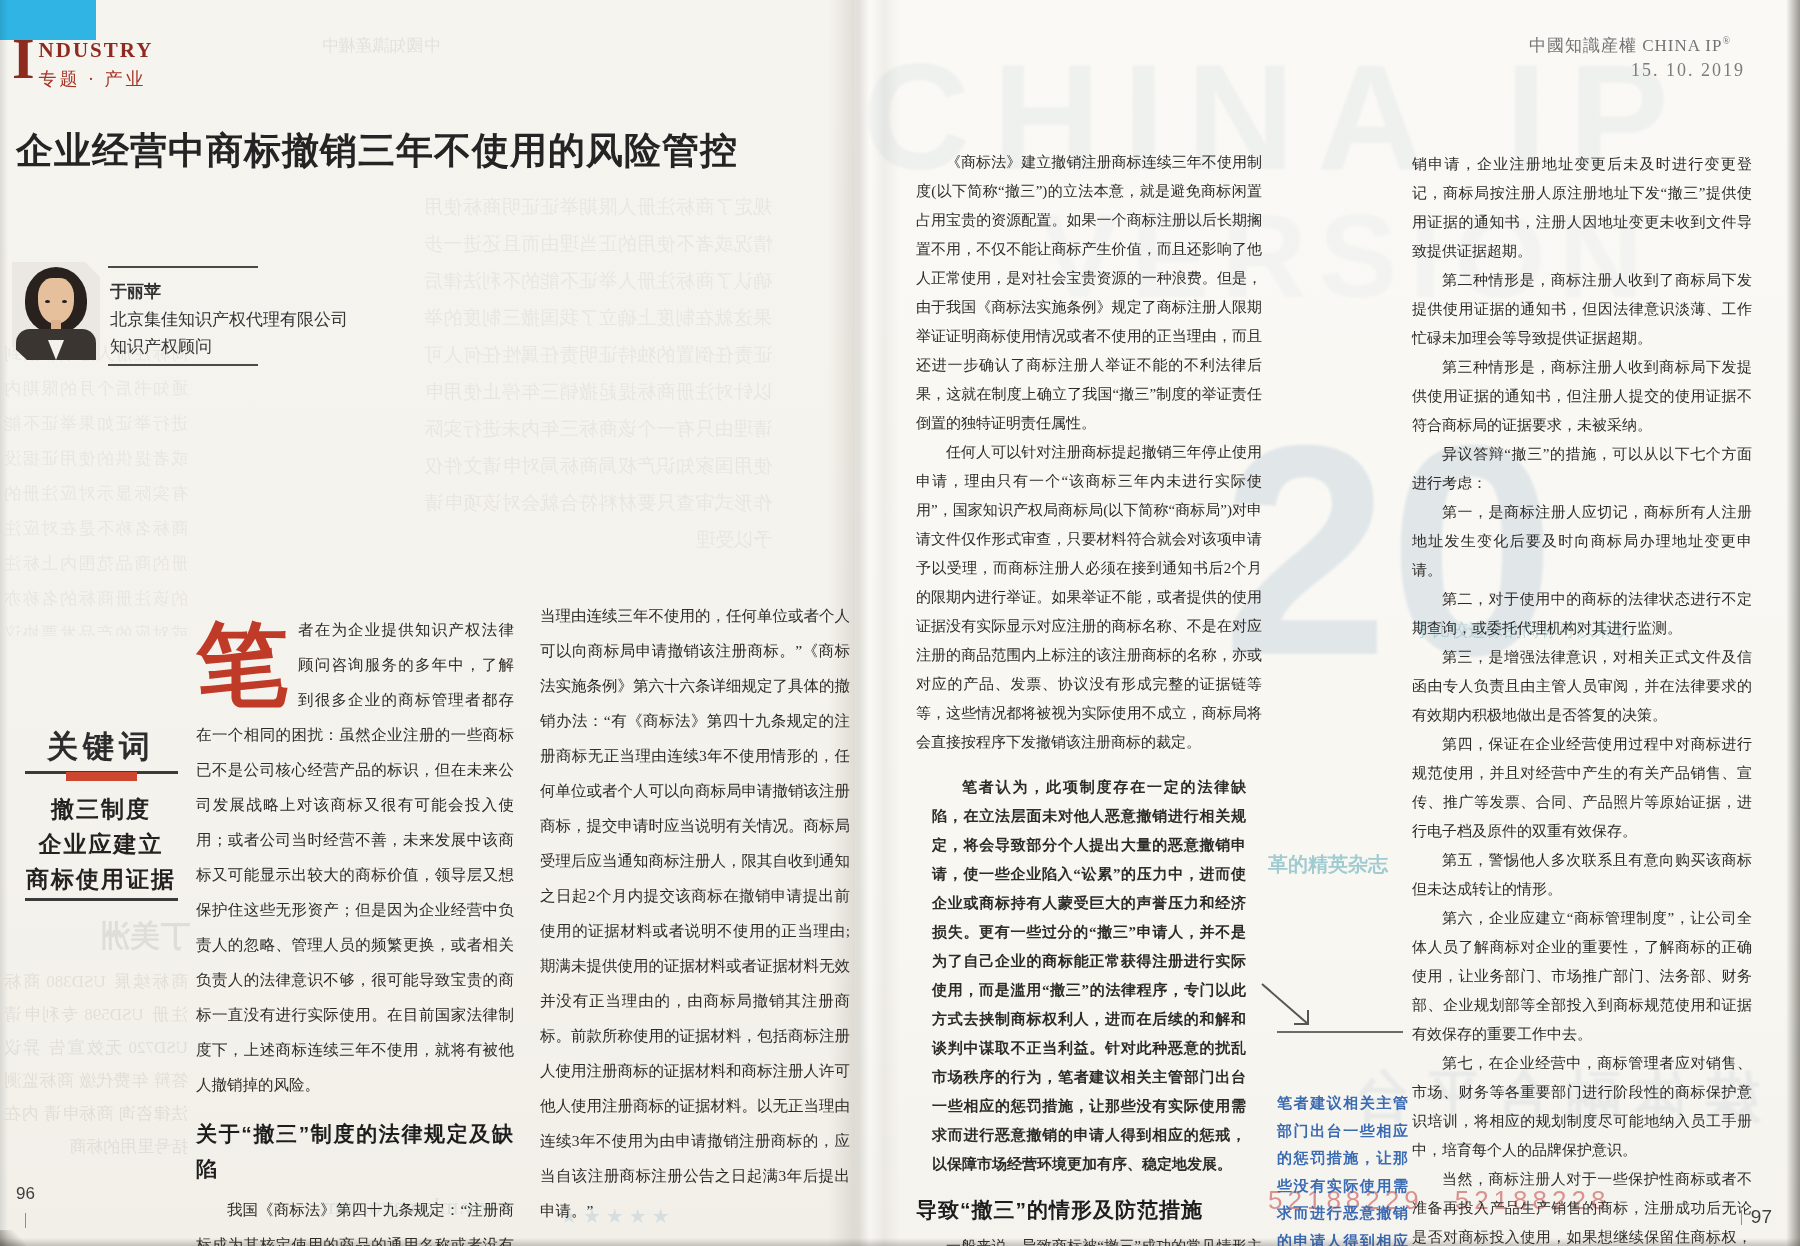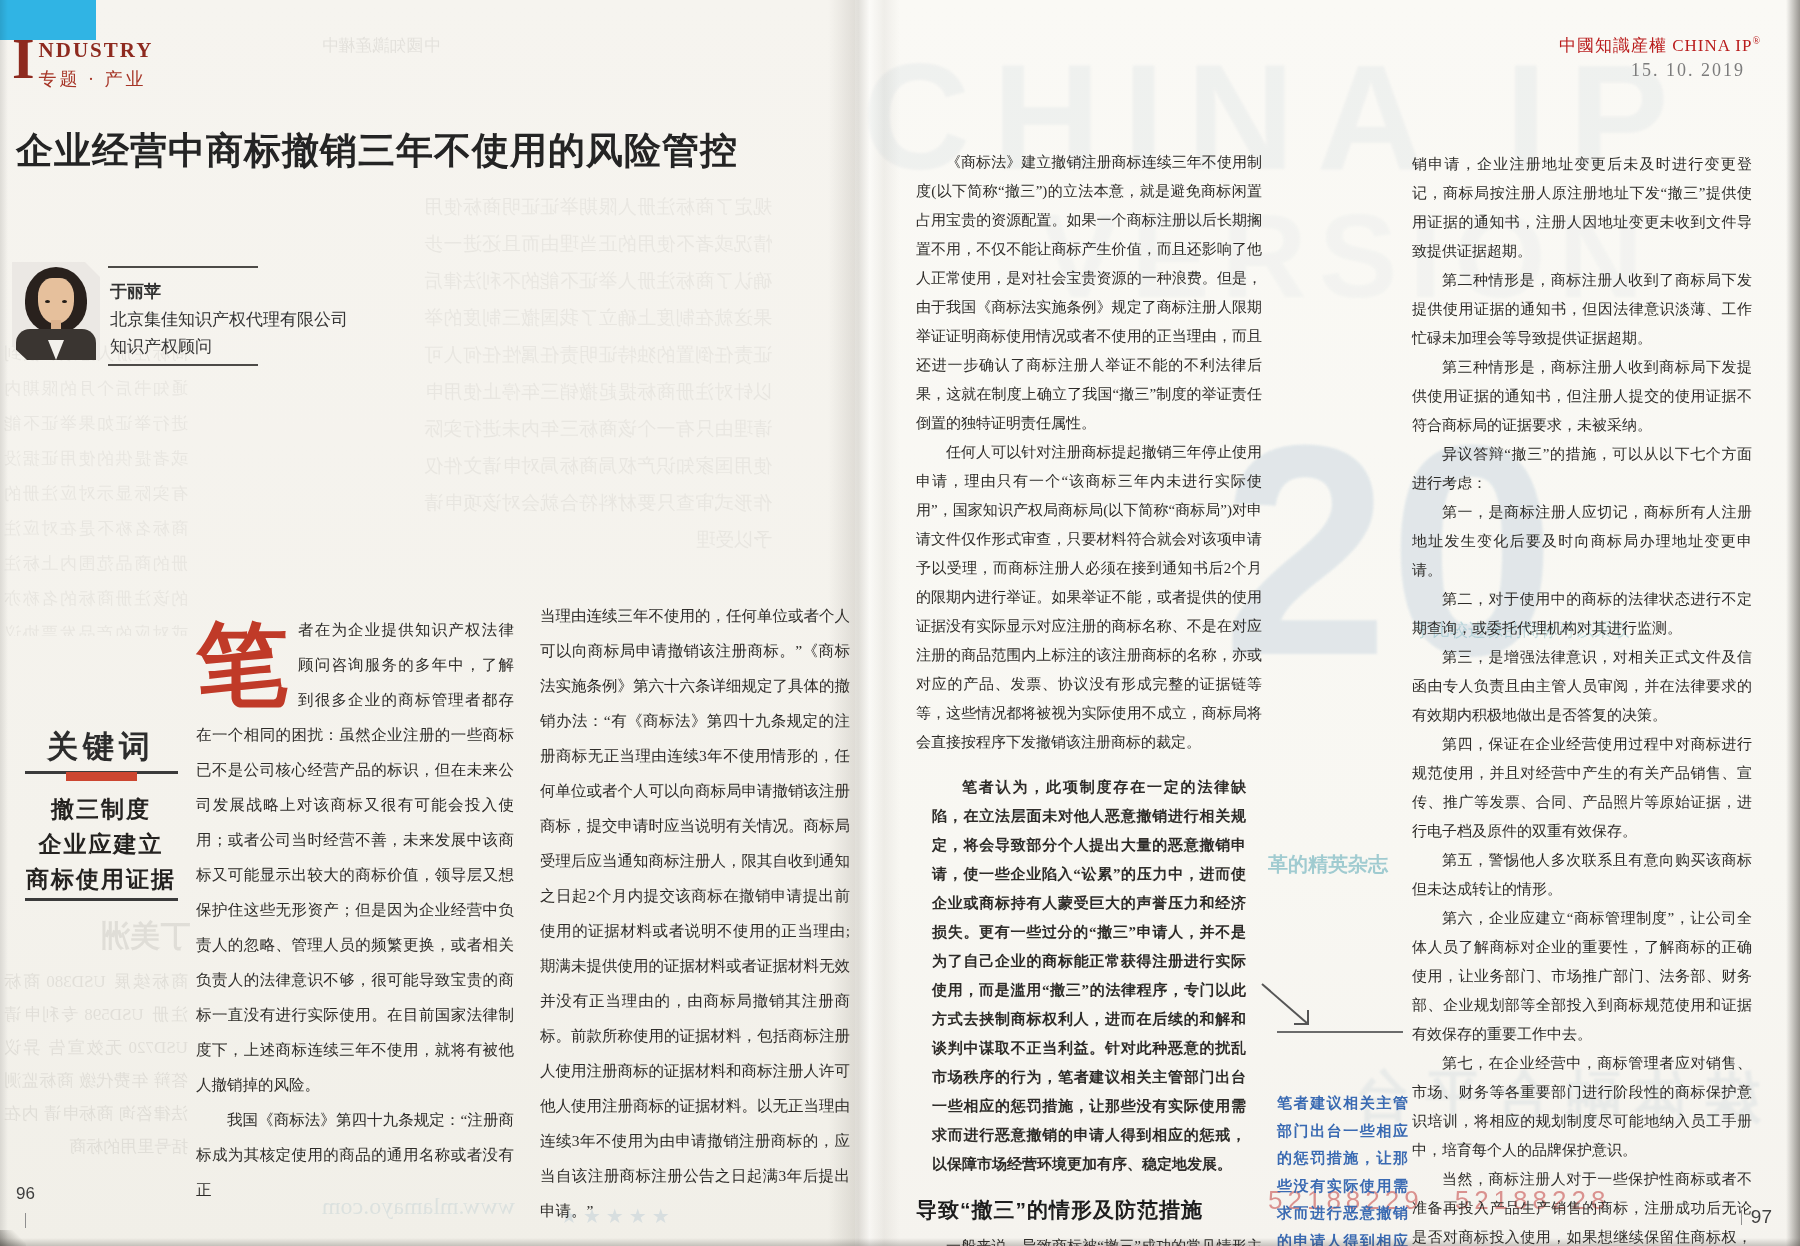--- a/index.html
+++ b/index.html
@@ -65,21 +65,21 @@
   .body-text{font-size:15.5px;line-height:35px;text-align:justify;color:#2e2c29;}
   .colA{position:absolute;left:196px;top:612px;width:318px;}
   .dropcap{float:left;font-size:92px;line-height:86px;margin:10px 10px 0 0;font-weight:600;}
   .sec-head{font-family:"Liberation Sans",sans-serif;font-weight:700;font-size:21px;
     color:#1d1d1d;letter-spacing:1px;}
   .colA .sec-head{margin-top:14px;margin-bottom:6px;}
   .indent{text-indent:2em;}
   .colB{position:absolute;left:540px;top:598px;width:310px;}
 
   
-  .rp-brand{position:absolute;right:39px;top:34px;font-size:17px;color:#b91c1c;letter-spacing:1px;}
+  .rp-brand{position:absolute;right:69px;top:34px;font-size:17px;color:#737373;letter-spacing:1px;}
   .rp-date{position:absolute;right:55px;top:60px;font-size:18px;color:#7c7c7c;letter-spacing:2px;}
   .rbody{font-size:15px;line-height:29px;text-align:justify;color:#2e2c29;}
   .col1{position:absolute;left:916px;top:148px;width:346px;}
   .col1 .sec-head{margin-top:16px;margin-bottom:8px;}
   .col2{position:absolute;left:1412px;top:150px;width:340px;}
 
   
   .callout-arrow{position:absolute;left:1256px;top:980px;}
   .callout-rule{position:absolute;left:1277px;top:1031px;width:126px;height:2px;background:#6b6b6b;}
   .callout-text{position:absolute;left:1277px;top:1041px;width:131px;
@@ -149,20 +149,21 @@
   <div class="kw-red" style="background:#cc4630;"></div>
   <div class="kw-item" style="top:794px;">撤三制度</div>
   <div class="kw-item" style="top:829px;">企业应建立</div>
   <div class="kw-item" style="top:864px;">商标使用证据</div>
   <div class="kw-rule" style="top:898px;"></div>
 
   <div class="colA body-text">
     <div>
       <span class="dropcap" style="color:#c03a28;">笔</span><span>者在为企业提供知识产权法律顾问咨询服务的多年中，了解到很多企业的商标管理者都存在一个相同的困扰：虽然企业注册的一些商标已不是公司核心经营产品的标识，但在未来公司发展战略上对该商标又很有可能会投入使用；或者公司当时经营不善，未来发展中该商标又可能显示出较大的商标价值，领导层又想保护住这些无形资产；但是因为企业经营中负责人的忽略、管理人员的频繁更换，或者相关负责人的法律意识不够，很可能导致宝贵的商标一直没有进行实际使用。在目前国家法律制度下，上述商标连续三年不使用，就将有被他人撤销掉的风险。</span>
     </div>
+    <div class="sec-head">关于“撤三”制度的法律规定及缺陷</div>
     <div class="indent">我国《商标法》第四十九条规定：“注册商标成为其核定使用的商品的通用名称或者没有正</div>
   </div>
 
   <div class="colB body-text">当理由连续三年不使用的，任何单位或者个人可以向商标局申请撤销该注册商标。”《商标法实施条例》第六十六条详细规定了具体的撤销办法：“有《商标法》第四十九条规定的注册商标无正当理由连续3年不使用情形的，任何单位或者个人可以向商标局申请撤销该注册商标，提交申请时应当说明有关情况。商标局受理后应当通知商标注册人，限其自收到通知之日起2个月内提交该商标在撤销申请提出前使用的证据材料或者说明不使用的正当理由;期满未提供使用的证据材料或者证据材料无效并没有正当理由的，由商标局撤销其注册商标。前款所称使用的证据材料，包括商标注册人使用注册商标的证据材料和商标注册人许可他人使用注册商标的证据材料。以无正当理由连续3年不使用为由申请撤销注册商标的，应当自该注册商标注册公告之日起满3年后提出申请。”</div>
 
   <div class="pageno pageno-left">
     <span>96</span>
     <span class="pn-bar"></span>
   </div>
 

